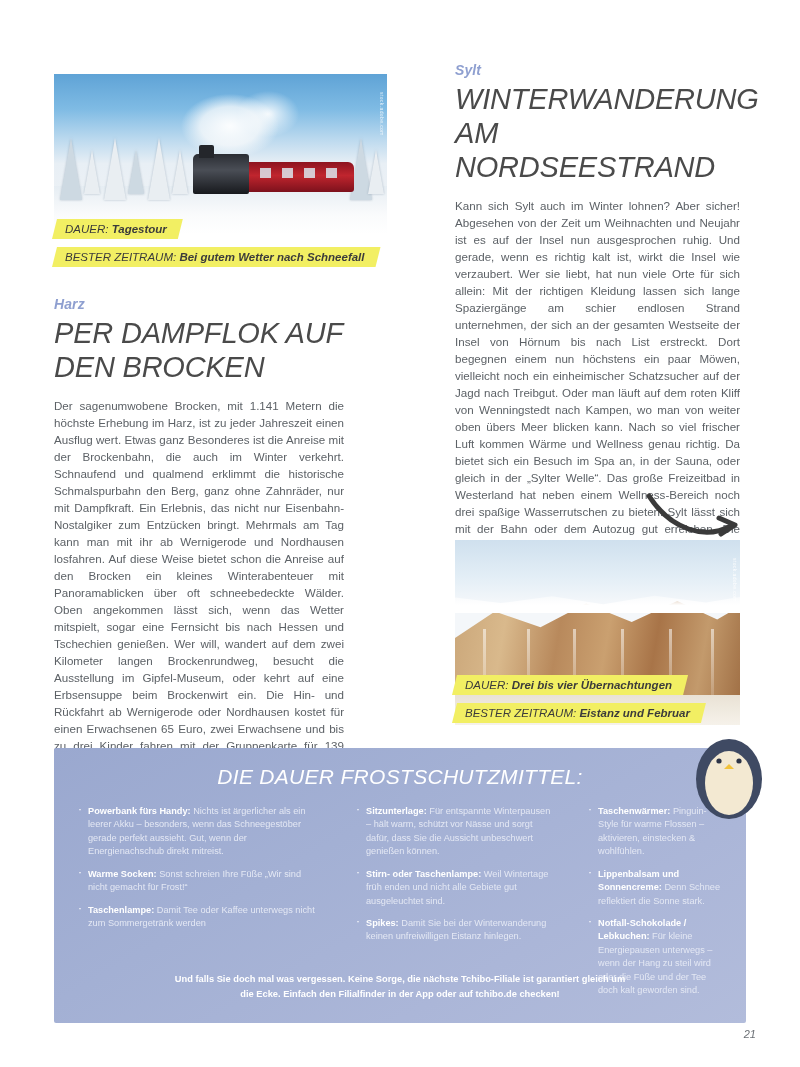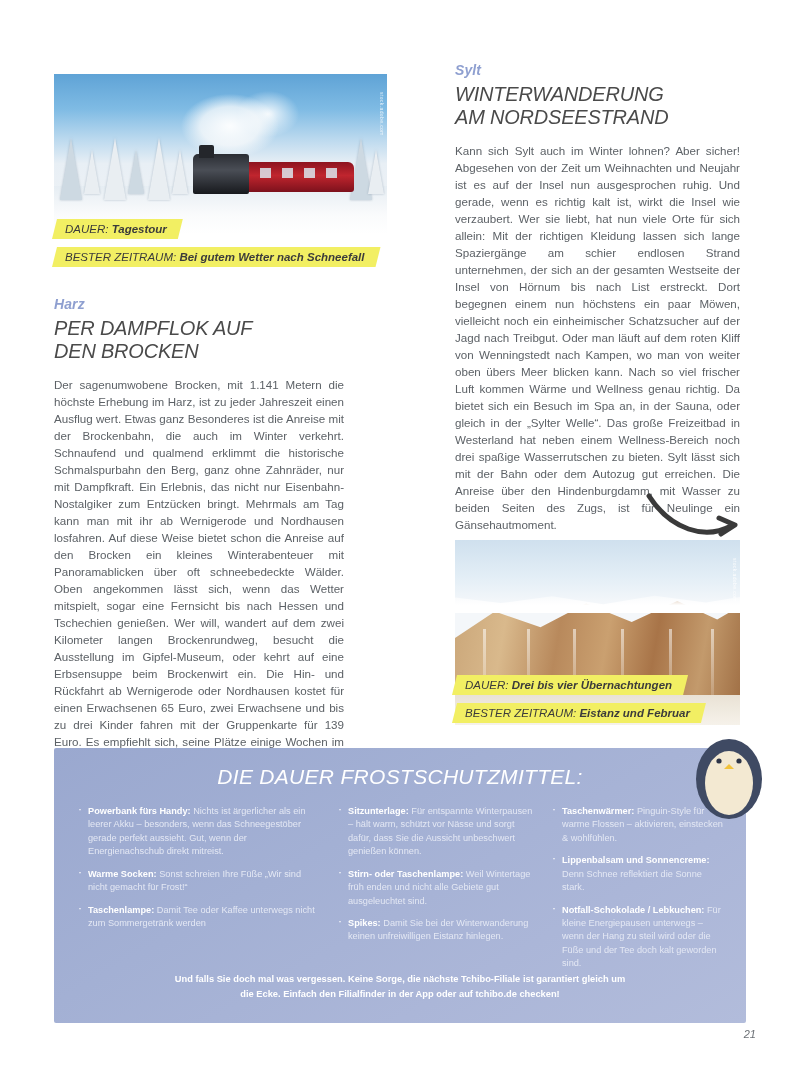--- a/index.html
+++ b/index.html
@@ -95,21 +95,21 @@
     clip-path:polygon(5px 0, 100% 0, calc(100% - 5px) 100%, 0 100%);
   }
   .callout b { font-weight:bold; font-style:italic; }
 
   
   .kicker {
     font-size:14px; font-weight:bold; font-style:italic;
     color:#8e9fd0; letter-spacing:.1px; margin-bottom:5px;
   }
   .headline {
-    font-size:20px; font-style:italic; font-weight:normal;
+    font-size:29px; font-style:italic; font-weight:normal;
     color:#4a4a4a; line-height:1.17; letter-spacing:-.2px;
   }
   .body-text {
     font-size:11.6px; line-height:1.47; color:#5c6166;
     text-align:justify; margin-top:12px; hyphens:auto;
   }
 
   
   .arrow-swoosh { position:absolute; left:645px; top:490px; }
 
@@ -118,21 +118,21 @@
     position:absolute; left:54px; top:748px; width:692px; height:275px;
     background:linear-gradient(150deg, #9aa8cf 0%, #a3b0d4 38%, #abb6d8 70%, #b2bcdb 100%);
     border-radius:2px;
   }
   .panel-title {
     text-align:center; color:#ffffff; font-style:italic;
     font-size:21px; font-weight:normal; letter-spacing:.3px;
     padding-top:17px;
   }
   .bullets {
-    display:flex; gap:14px; padding:16px 22px 0 22px;
+    display:flex; gap:32px; padding:16px 22px 0 22px;
   }
   .bcol { flex:1 1 0; }
   .bcol.c1 { flex:0 0 246px; }
   .bcol.c2 { flex:0 0 200px; }
   .bullet {
     position:relative; padding-left:12px; margin-bottom:9px;
     font-size:9.2px; line-height:1.46; color:#e4e8f4;
   }
   .bullet::before {
     content:"\00B7"; position:absolute; left:2px; top:-2px;

